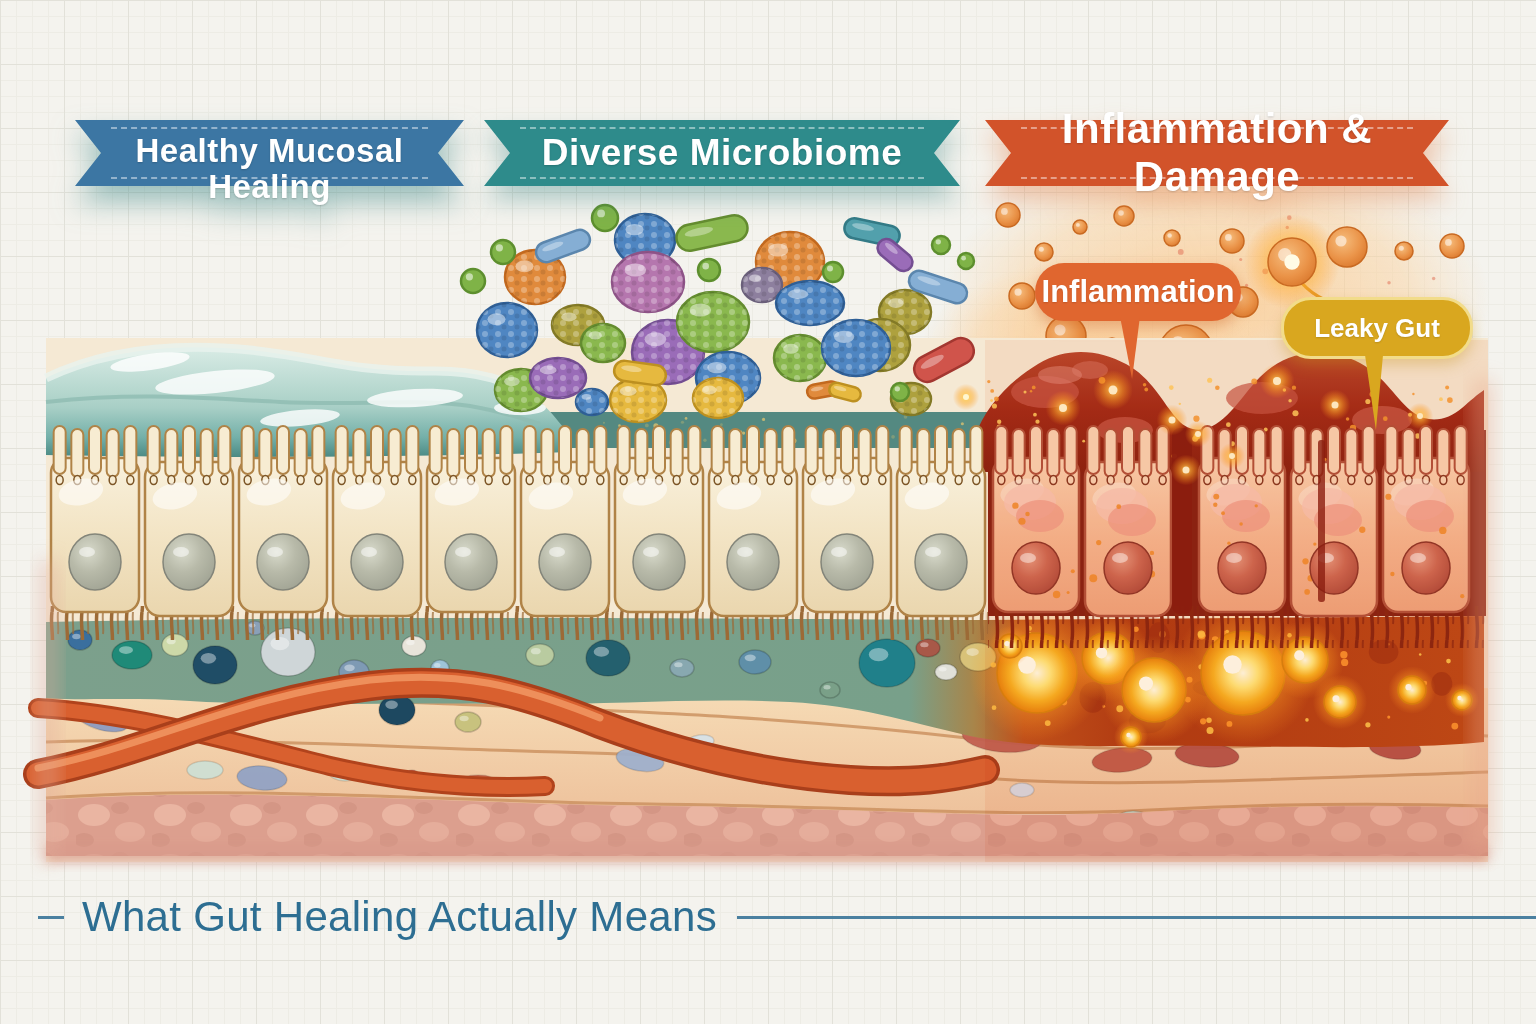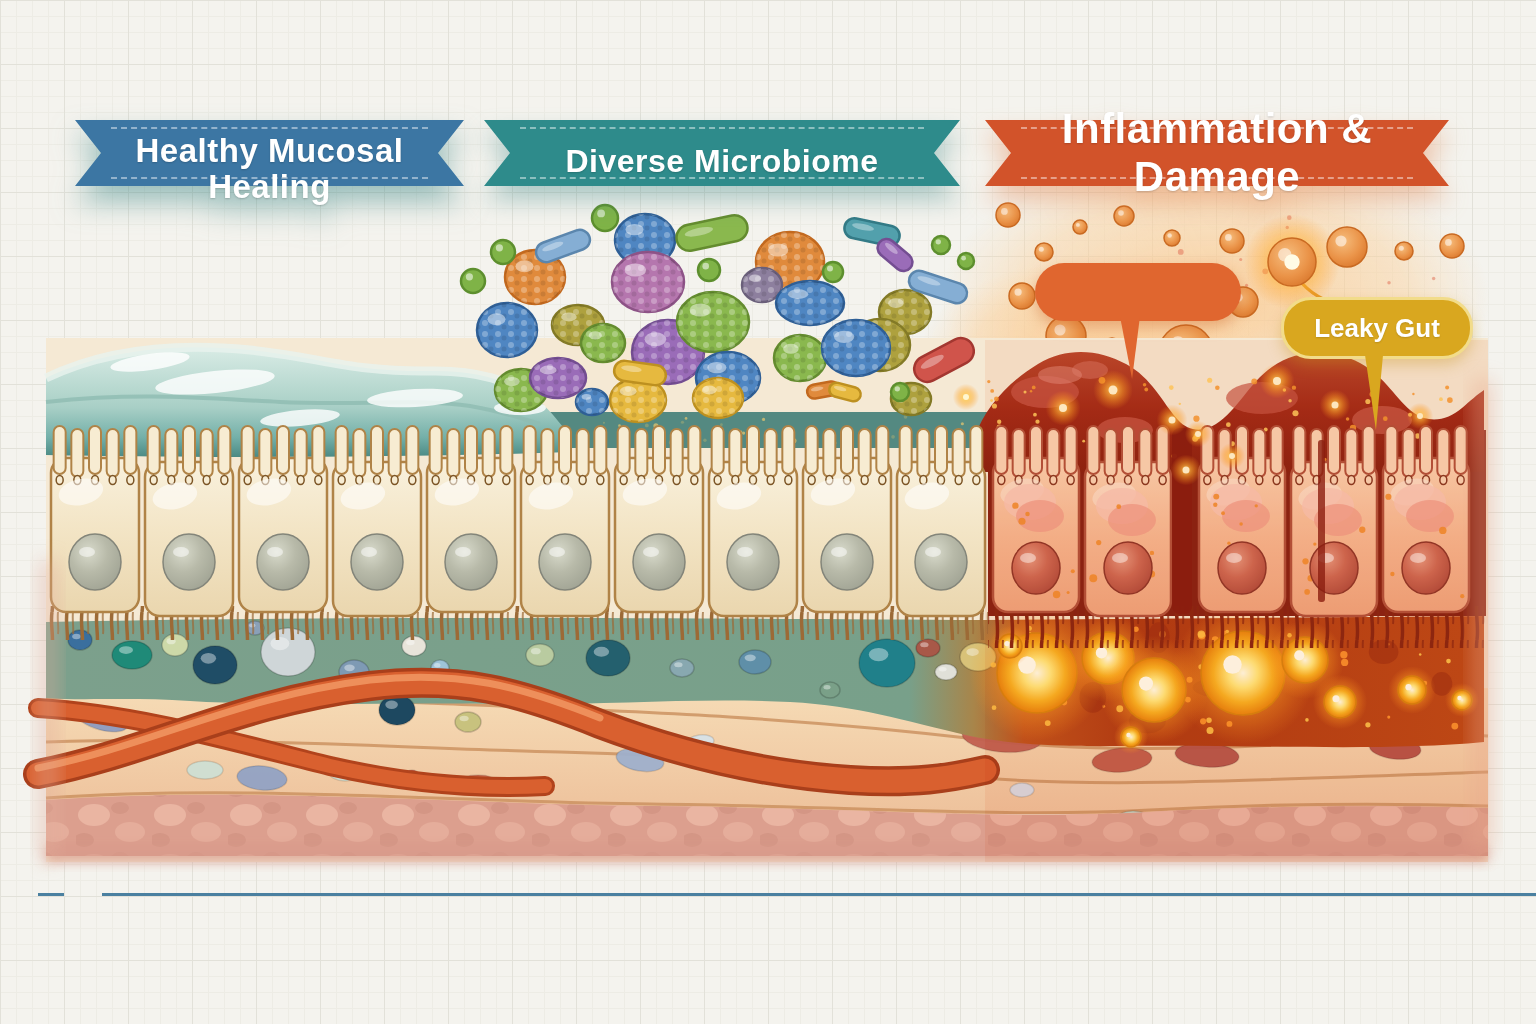--- a/index.html
+++ b/index.html
@@ -22,21 +22,21 @@
   .ribbon-bg::before{content:"";position:absolute;left:36px;right:36px;top:7px;bottom:7px;
     border-top:2px dashed rgba(255,255,255,.45);border-bottom:2px dashed rgba(255,255,255,.45);}
   .ribbon-label{position:absolute;left:0;right:0;top:0;height:66px;display:flex;
     align-items:center;justify-content:center;text-align:center;color:#fff;
     font-weight:600;letter-spacing:.5px;text-shadow:0 1px 2px rgba(0,0,0,.18);}
   #ribbon-healthy{left:75px;top:120px;width:389px;filter:drop-shadow(0 16px 14px rgba(64,138,138,.5));}
   #ribbon-healthy .ribbon-bg{background:#3c76a3;}
   #ribbon-healthy .ribbon-label{font-size:33px;line-height:1.1;top:16px;}
   #ribbon-microbiome{left:484px;top:120px;width:476px;filter:drop-shadow(0 14px 12px rgba(64,138,138,.4));}
   #ribbon-microbiome .ribbon-bg{background:#2e8b8b;}
-  #ribbon-microbiome .ribbon-label{font-size:32px;margin-top:8px;}
+  #ribbon-microbiome .ribbon-label{font-size:37px;}
   #ribbon-inflamed{left:985px;top:120px;width:464px;filter:drop-shadow(0 14px 12px rgba(225,120,60,.4));}
   #ribbon-inflamed .ribbon-bg{background:#d2532a;}
   #ribbon-inflamed .ribbon-label{font-size:42px;}
   
   .callout{position:absolute;z-index:4;display:flex;align-items:center;justify-content:center;
     color:#fff;font-weight:600;text-shadow:0 1px 2px rgba(0,0,0,.15);}
   .callout .tail{position:absolute;}
   #callout-inflammation{left:1035px;top:263px;width:206px;height:58px;background:#e0662f;
     border-radius:30px;font-size:31px;box-shadow:0 6px 14px rgba(200,90,30,.35);}
   #callout-inflammation .tail{left:82px;bottom:-58px;width:26px;height:62px;background:#e0662f;
@@ -1109,23 +1109,25 @@
 <div class="ribbon-wrap" id="ribbon-microbiome">
   <div class="ribbon-bg"></div>
   <div class="ribbon-label">Diverse Microbiome</div>
 </div>
 <div class="ribbon-wrap" id="ribbon-inflamed">
   <div class="ribbon-bg"></div>
   <div class="ribbon-label">Inflammation &amp; Damage</div>
 </div>
 
 <div class="callout" id="callout-inflammation">
+  <span>Inflammation</span>
   <div class="tail"></div>
 </div>
 <div class="callout" id="callout-leaky">
   <span>Leaky Gut</span>
   <div class="tail"></div>
 </div>
 
 <div class="footer">
   <div class="dash"></div>
+  <span>What Gut Healing Actually Means</span>
   <div class="line"></div>
 </div>
 
 </body></html>

